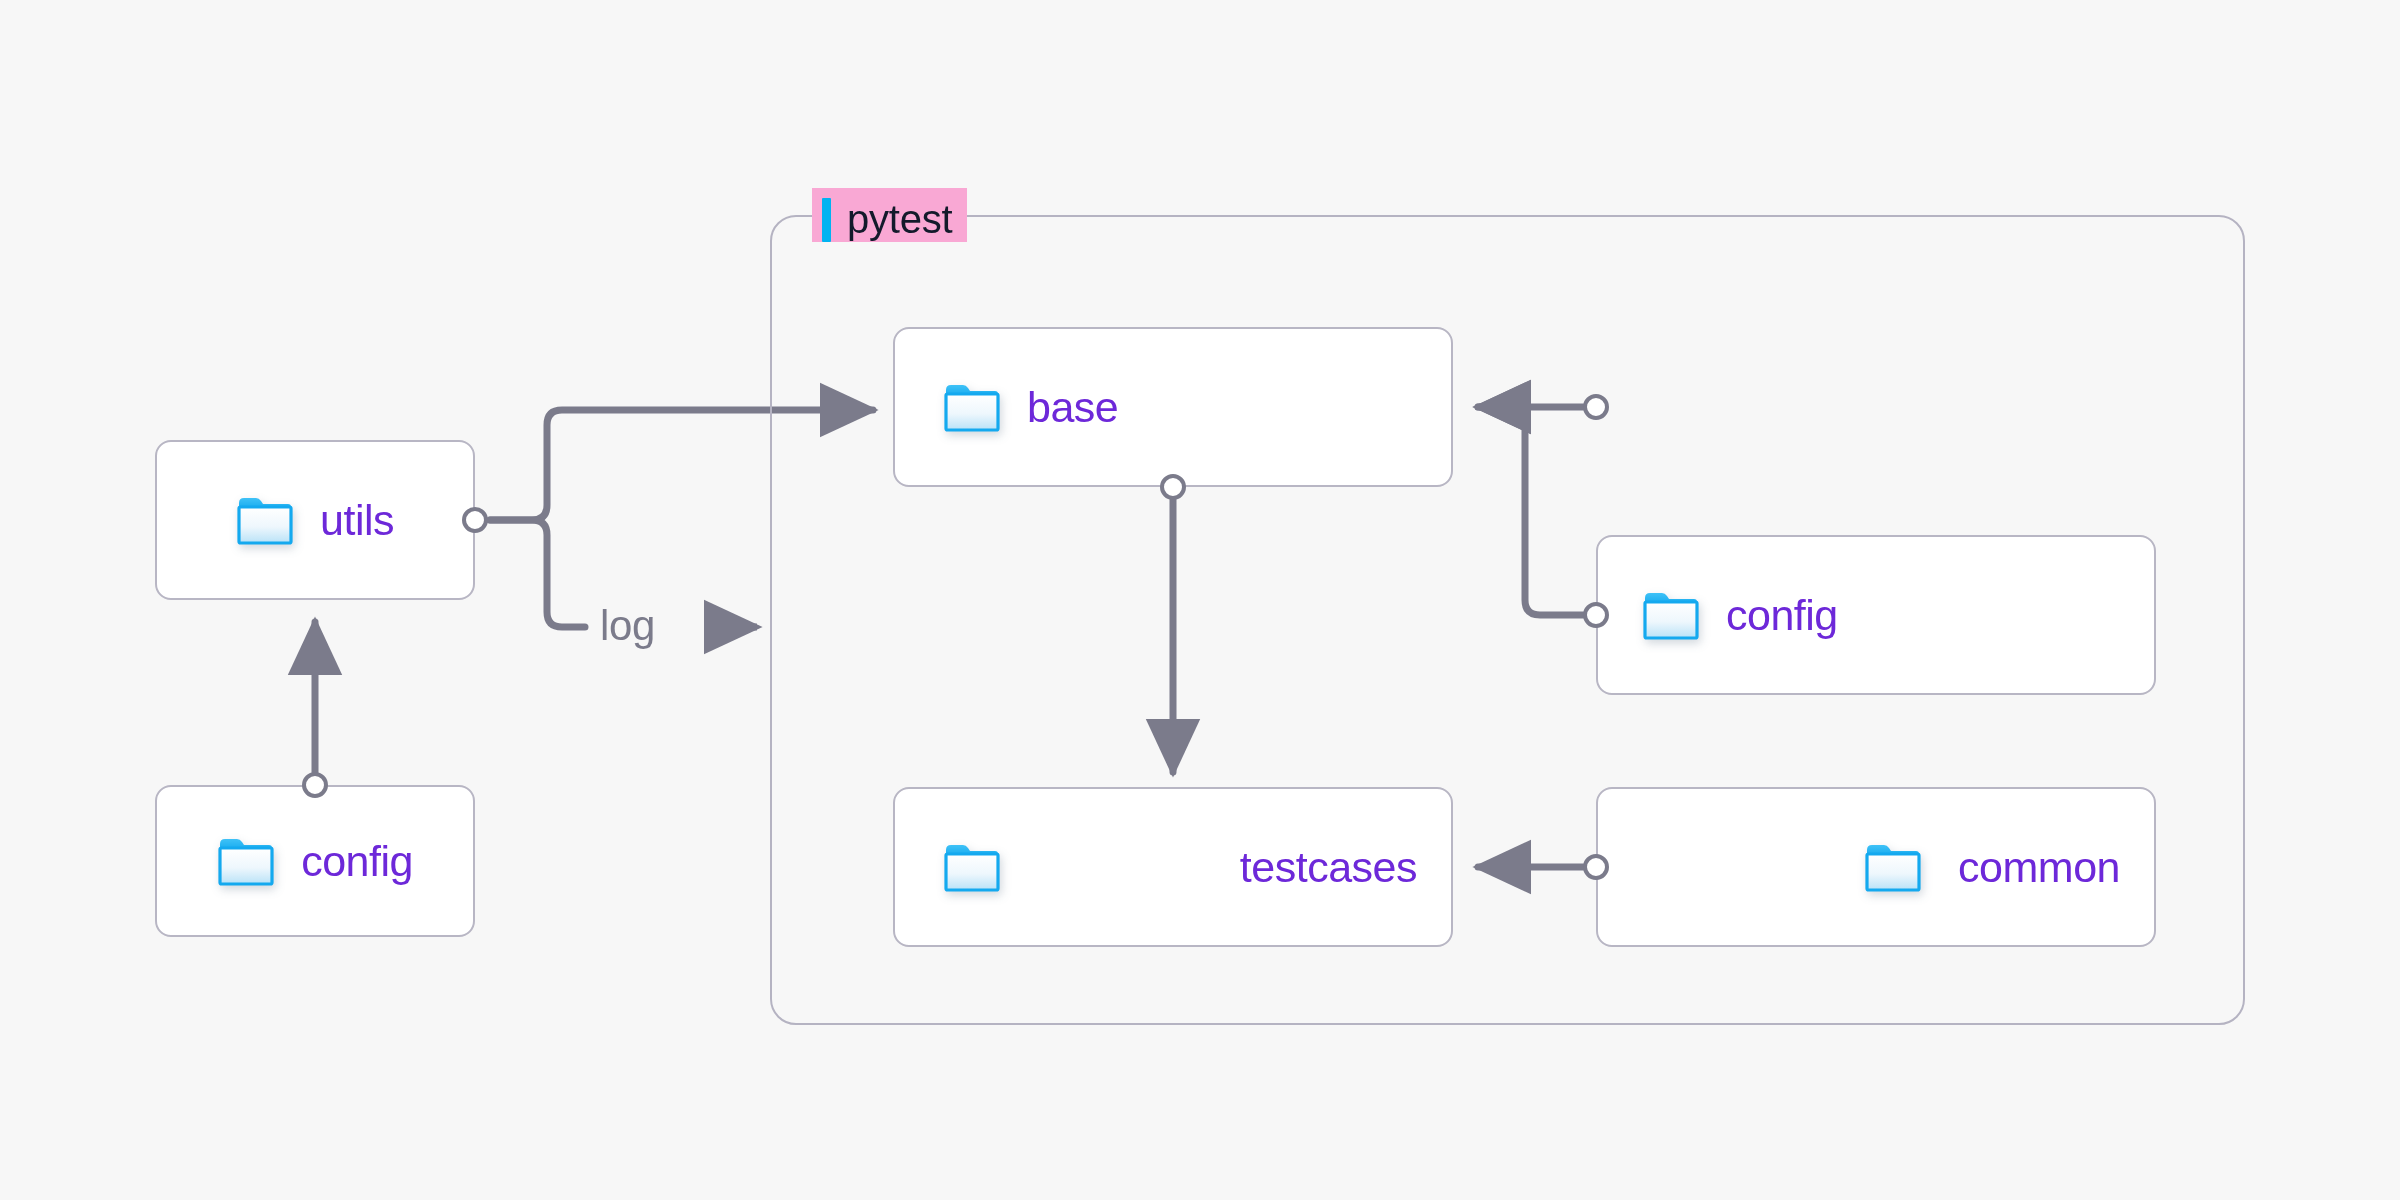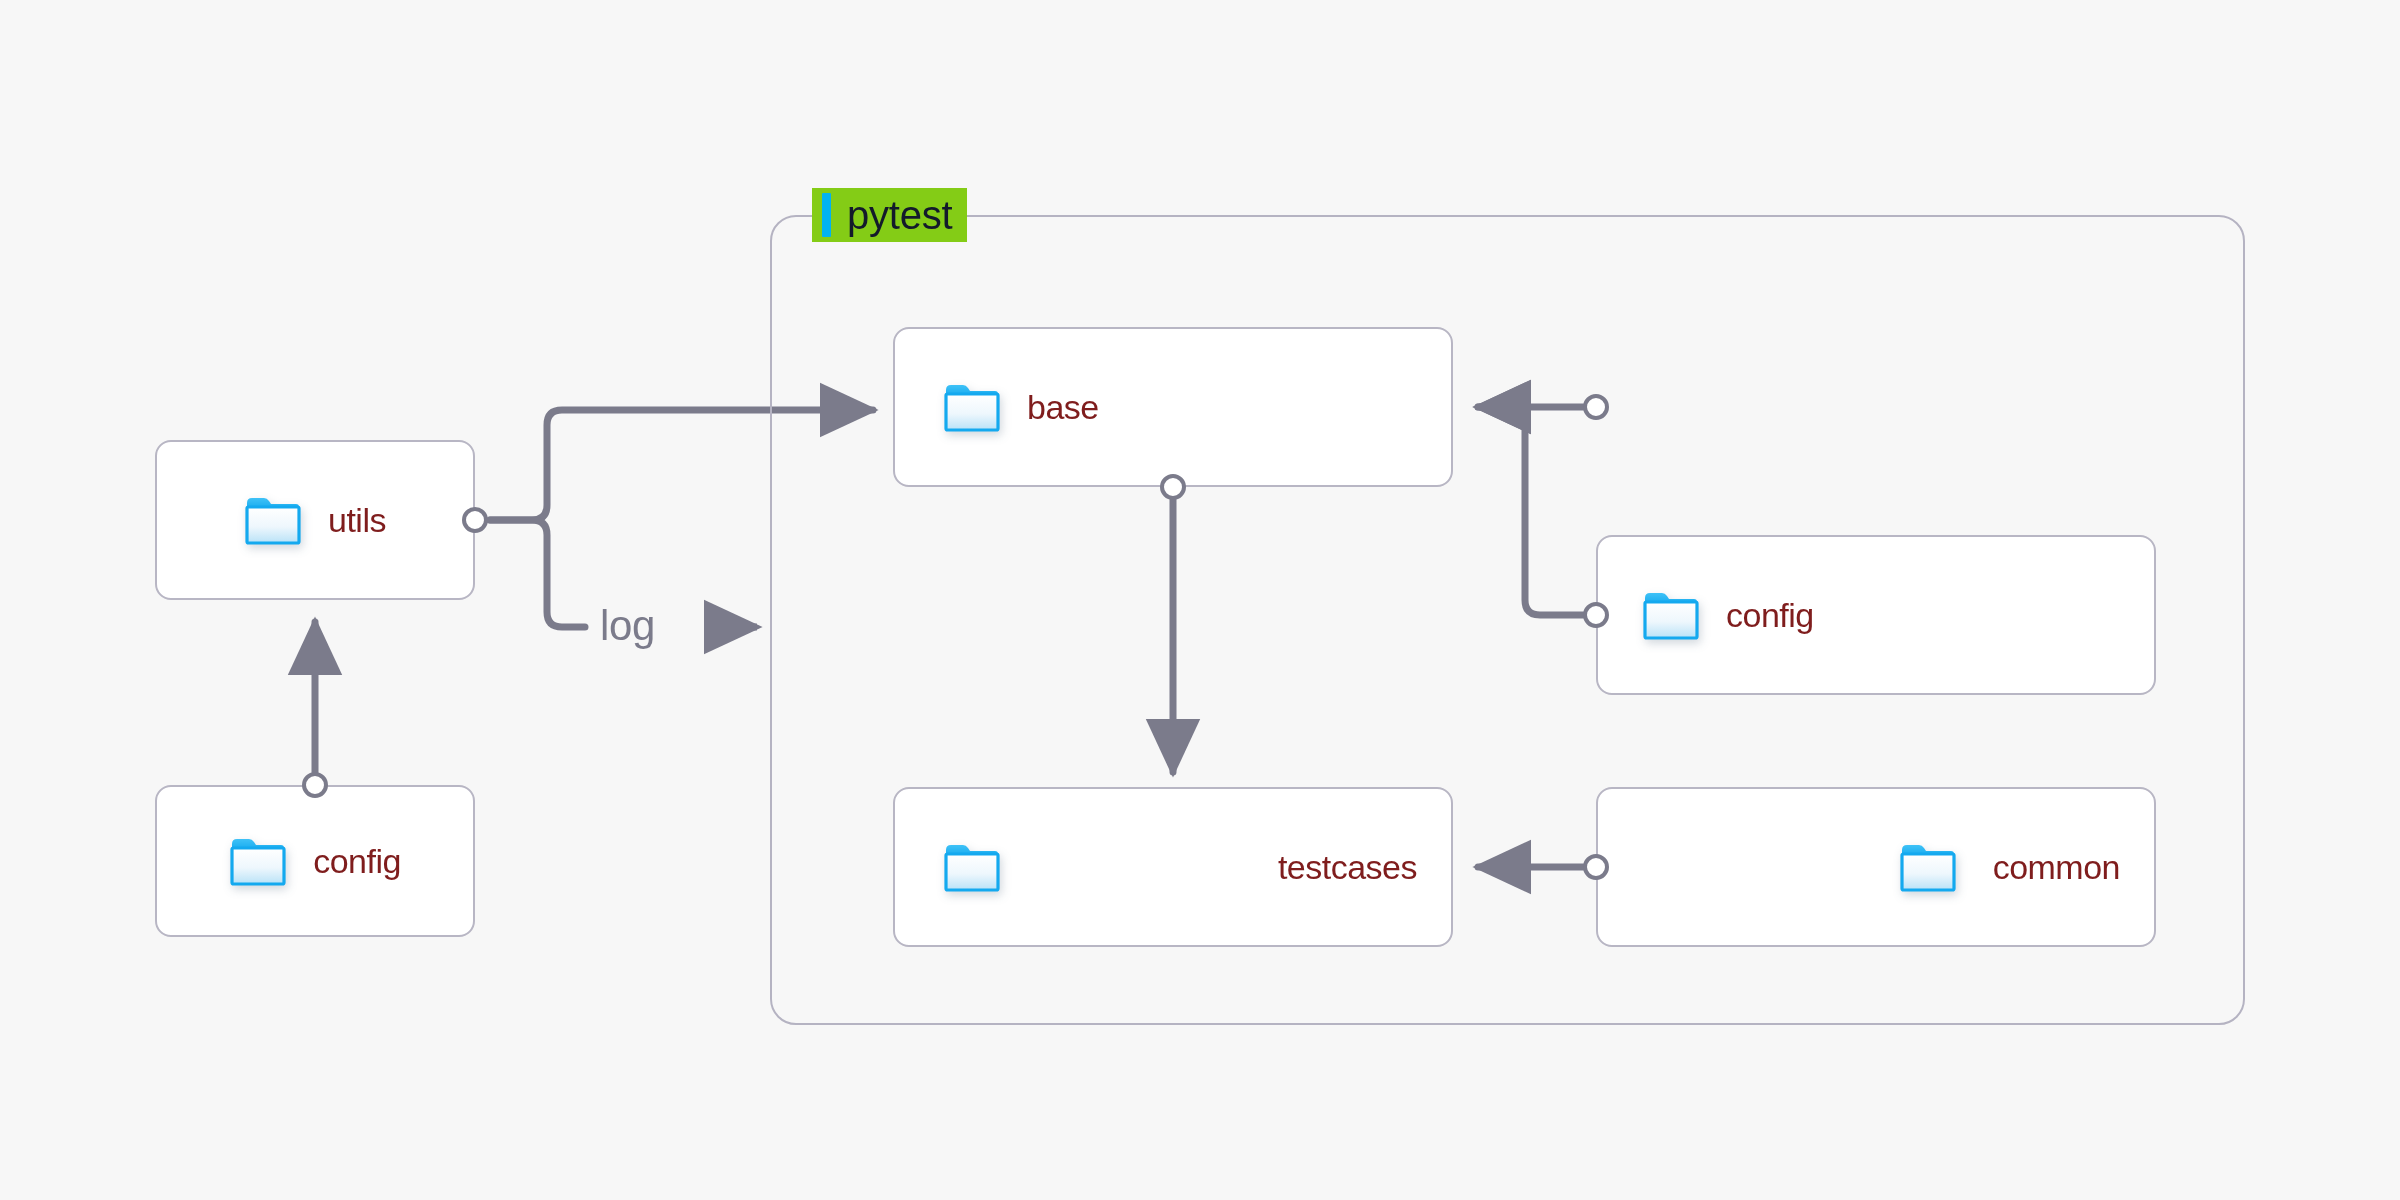--- a/index.html
+++ b/index.html
@@ -29,23 +29,23 @@
   .group-box {
     position: absolute;
     border: 2px solid #b5b3c2;
     border-radius: 26px;
     background: transparent;
     box-sizing: border-box;
   }
   .group-label {
     position: absolute;
     display: flex;
-    align-items: center;
+    align-items: flex-end;
     gap: 16px;
-    background: #84cc16;
+    background: #f9a8d4;
     padding: 0 14px 0 10px;
     height: 54px;
   }
   .group-label .bar {
     width: 9px;
     height: 44px;
     background: #01b3f1;
     border-radius: 1px;
     flex: none;
   }
@@ -62,22 +62,22 @@
     background: #ffffff;
     border: 2px solid #b8b6c4;
     border-radius: 16px;
     display: flex;
     align-items: center;
     justify-content: center;
     gap: 26px;
     padding: 0 34px;
   }
   .node .label {
-    font-size: 34px;
-    color: #7f1d1d;
+    font-size: 43px;
+    color: #6d28d9;
     font-weight: 500;
     letter-spacing: -0.5px;
     white-space: nowrap;
   }
   .folder {
     flex: none;
     width: 58px;
     height: 52px;
     position: relative;
     filter: drop-shadow(2px 4px 5px rgba(30,60,90,0.20));

